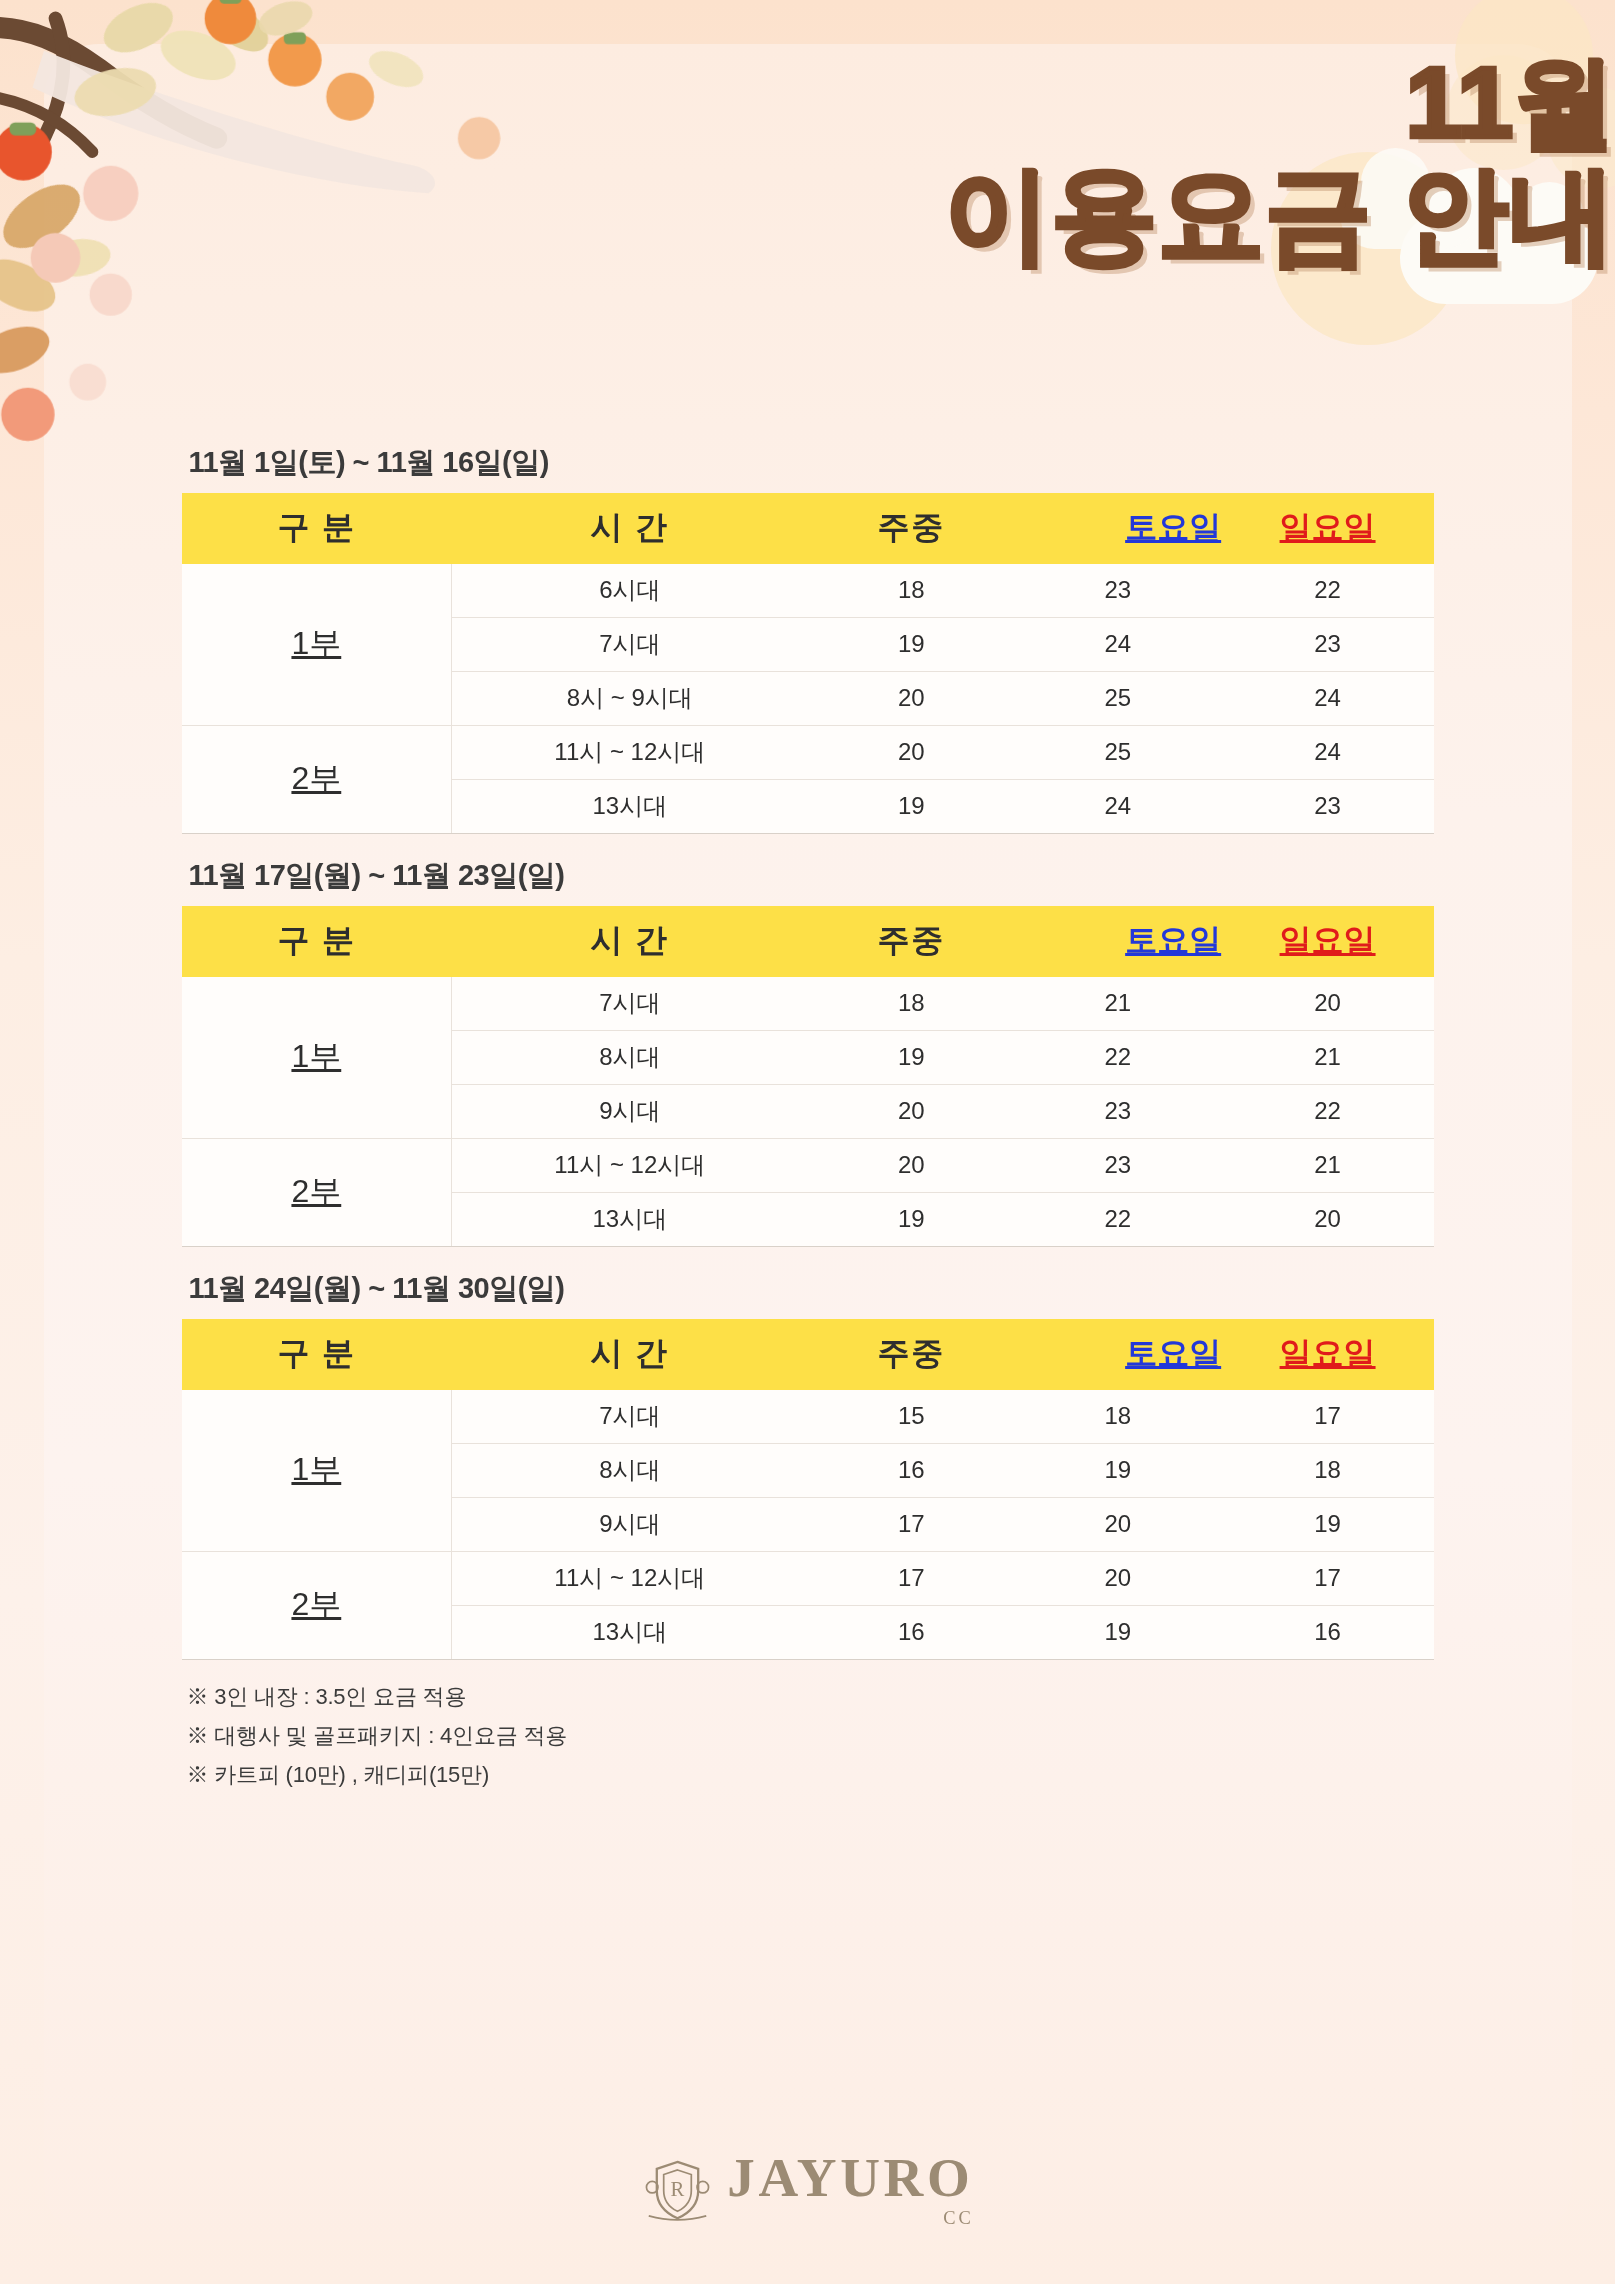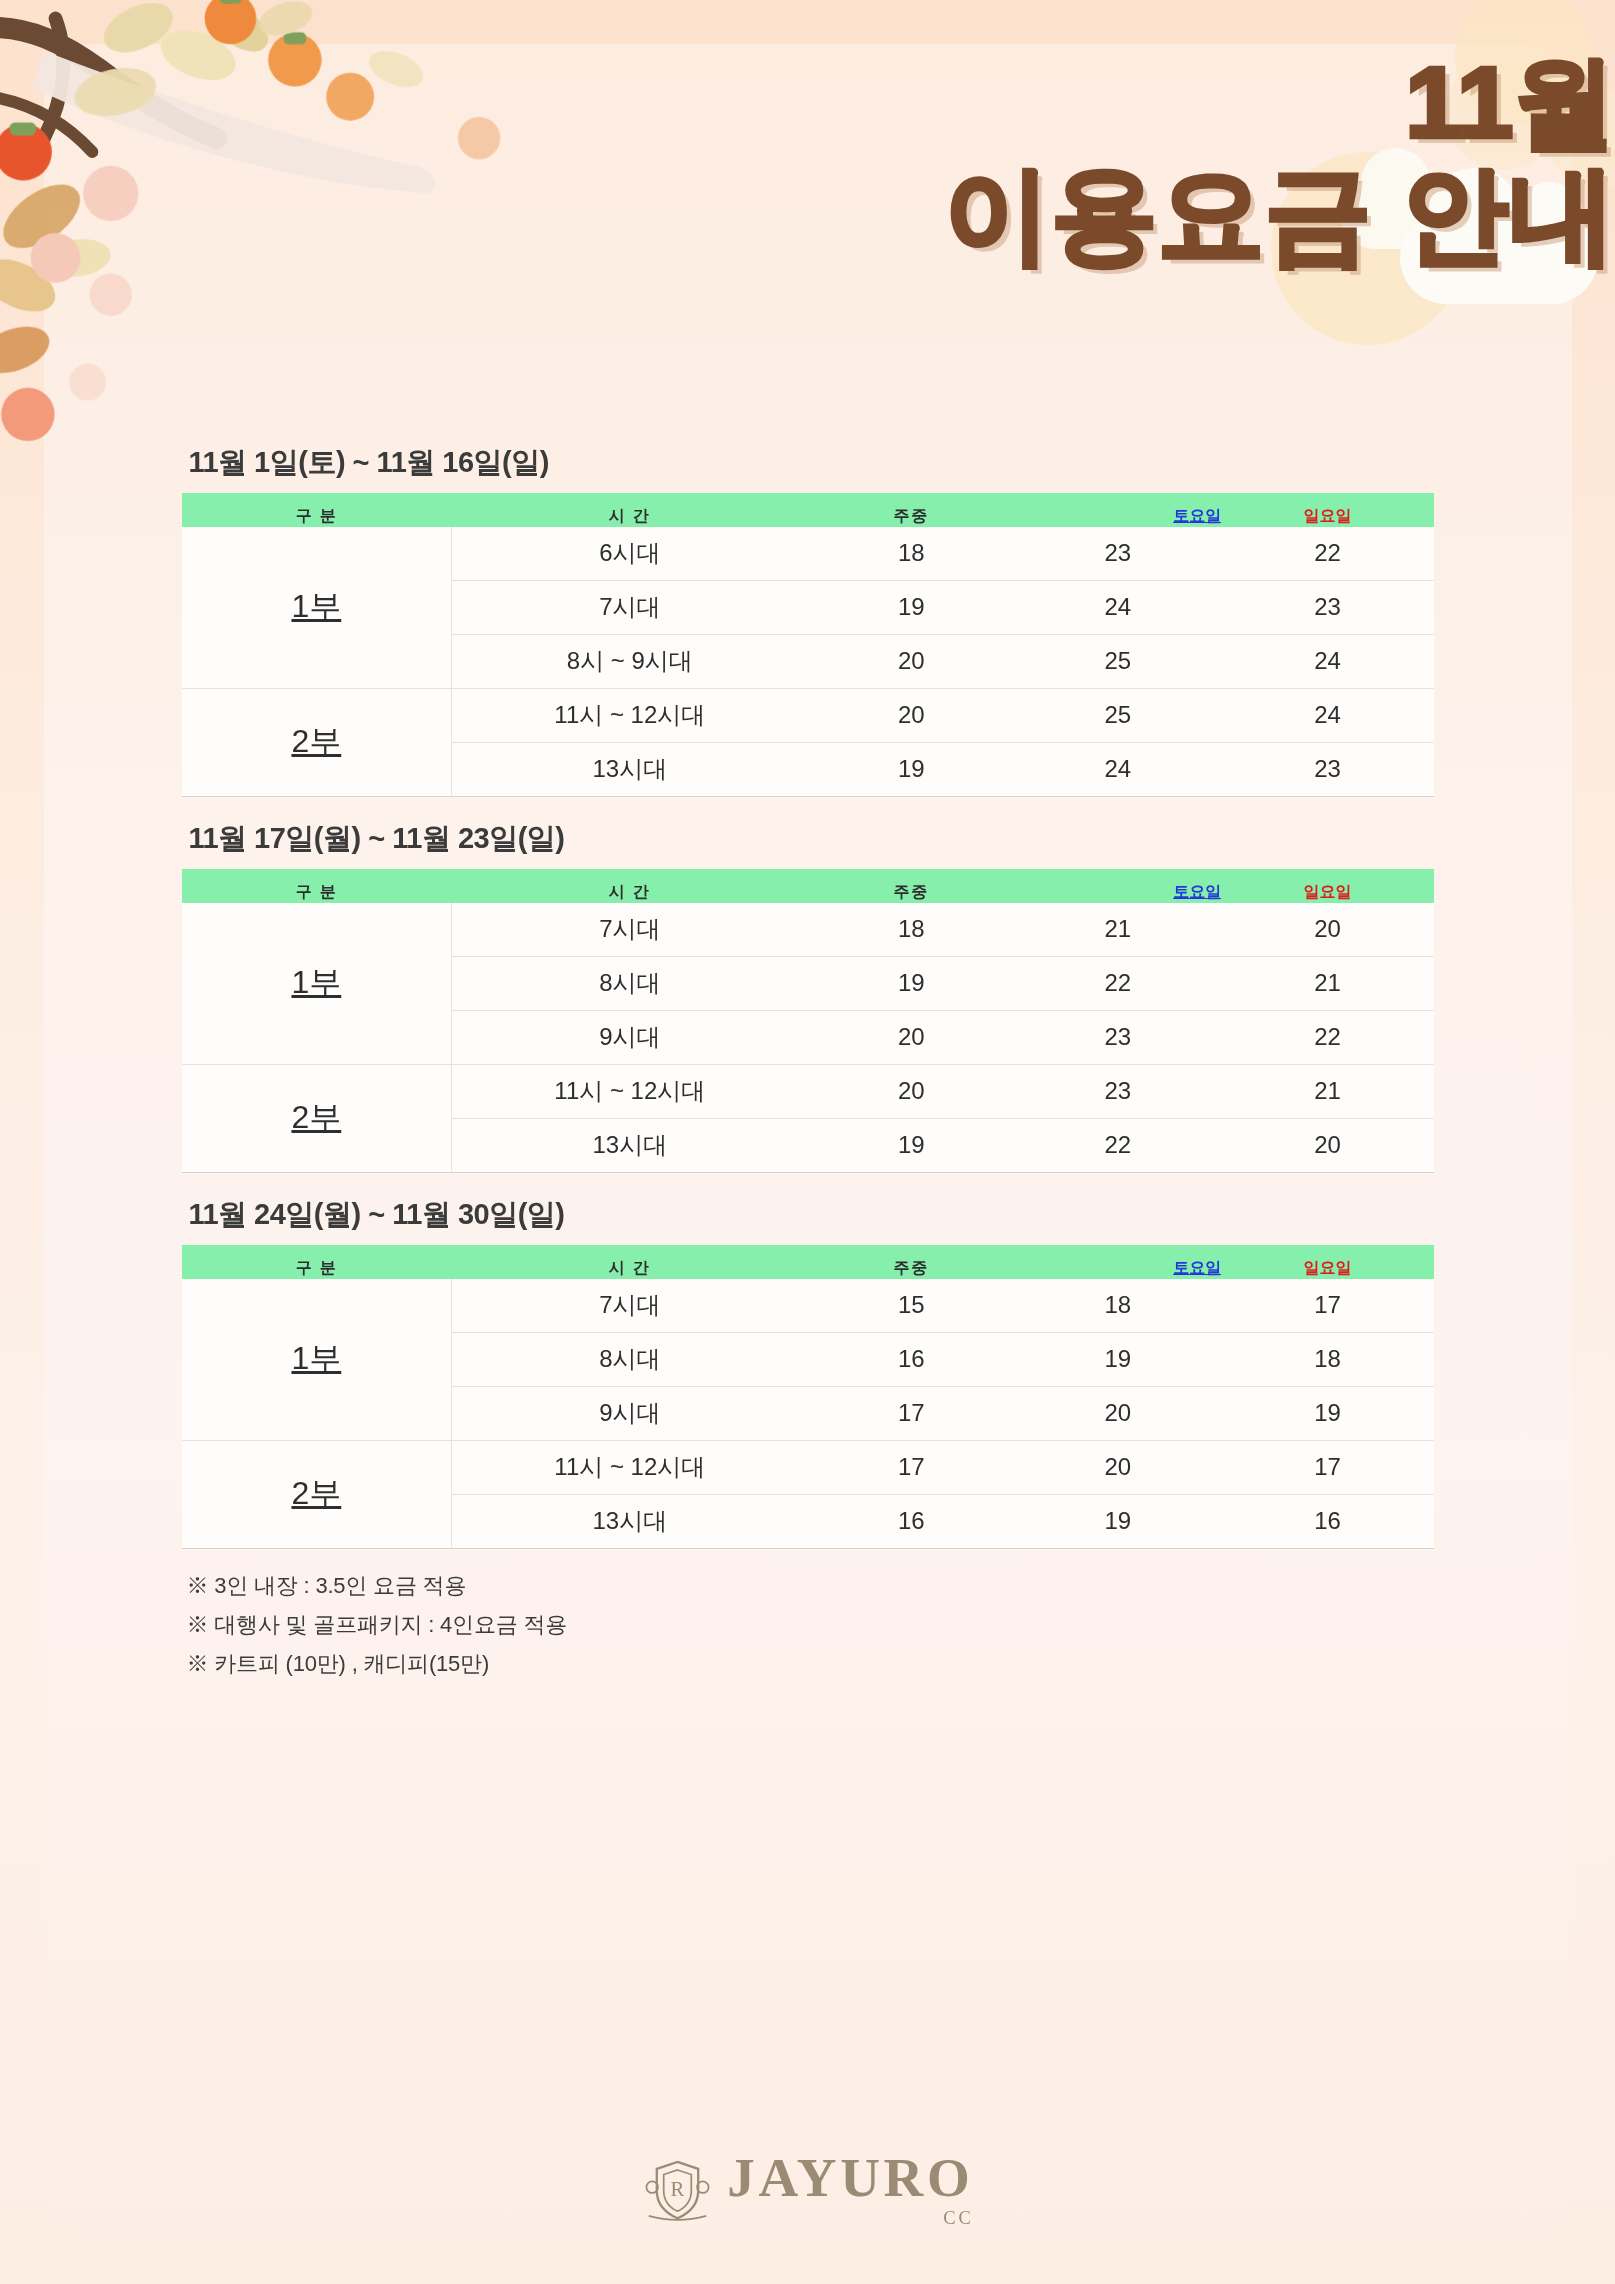--- a/index.html
+++ b/index.html
@@ -111,30 +111,30 @@
     table-layout: fixed;
     background: #fffdfb;
   }
   table.rate col.c1 { width: 21.5%; }
   table.rate col.c2 { width: 28.5%; }
   table.rate col.c3 { width: 16.5%; }
   table.rate col.c4 { width: 16.5%; }
   table.rate col.c5 { width: 17.0%; }
 
   table.rate thead th {
-    background: #86efac;
-    font-size: 16px;
+    background: #fde047;
+    font-size: 32px;
     font-weight: bold;
     color: #2e2e2e;
-    padding: 13px 0 0;
+    padding: 13px 0 14px;
     border: none;
     letter-spacing: 1.8px;
   }
   table.rate thead th.sat { color: #2338d8; text-decoration: underline; letter-spacing: 0; text-align: right; }
-  table.rate thead th.sun { color: #e01b1b; letter-spacing: 0; }
+  table.rate thead th.sun { color: #e01b1b; text-decoration: underline; letter-spacing: 0; }
 
   table.rate tbody td {
     font-size: 24px;
     color: #2e2e2e;
     text-align: center;
     padding: 10px 0 11px;
     border-bottom: 0.9px solid #e9e2db;
     background: #fffdfb;
   }
   table.rate tbody tr:last-child td { border-bottom: 1.4px solid #d9d1c9; }

